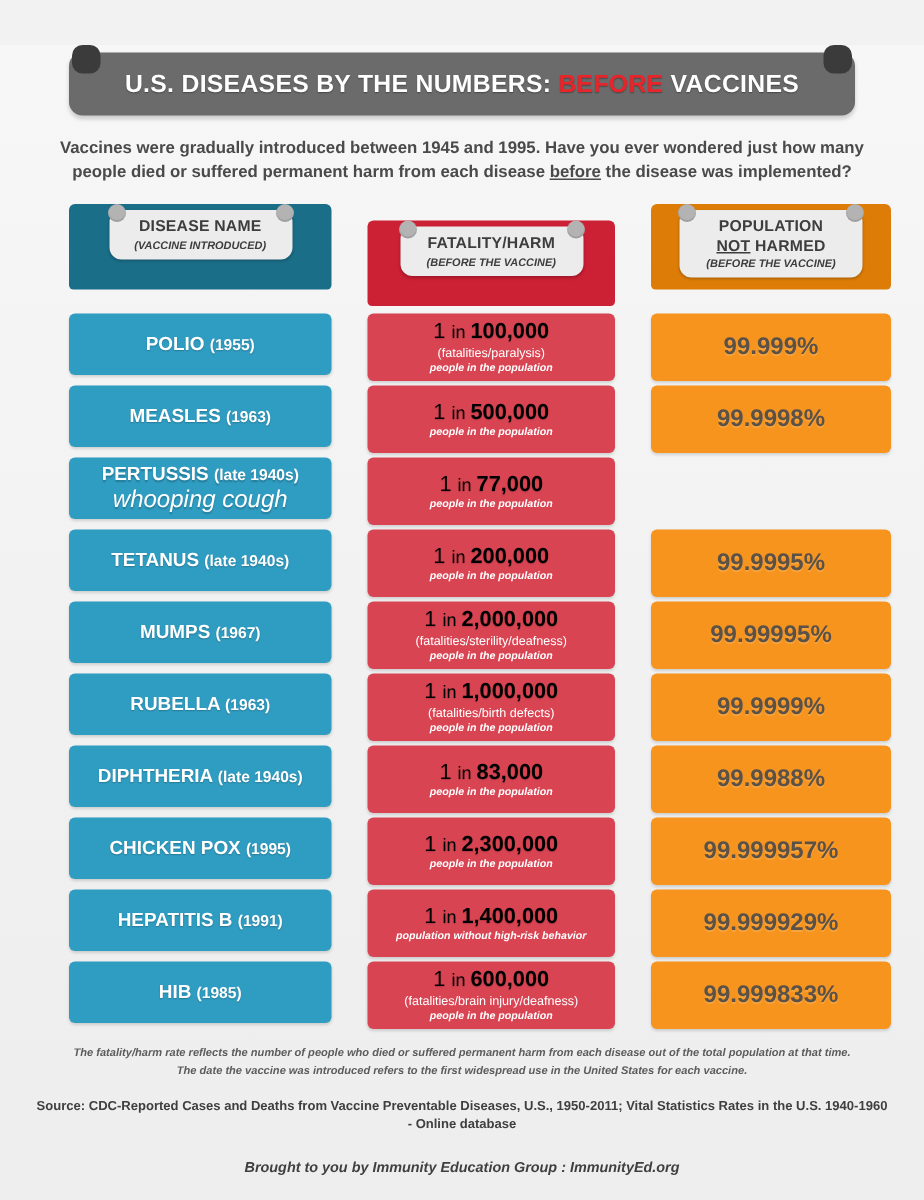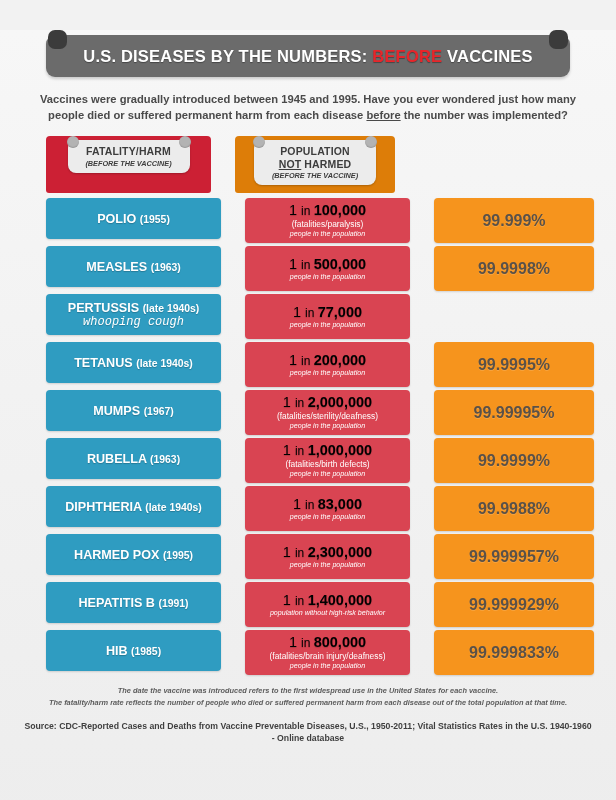--- a/index.html
+++ b/index.html
@@ -86,21 +86,21 @@
   .col-c { width: 160px; flex: 0 0 160px; }
 
   
   .hdr-row { margin-bottom: 5px; }
   .hdr {
     position: relative;
     height: 57px;
     border-radius: 4px 4px 3px 3px;
   }
   .hdr.blue   { background: #1b6e88; }
-  .hdr.red    { background: #cc2034; }
+  .hdr.red    { background: #cc2034; margin-top: 11px; }
   .hdr.orange { background: #dd7d08; }
   .hdr-card {
     position: absolute;
     left: 50%;
     transform: translateX(-50%);
     top: 4px;
     background: #ececec;
     border-radius: 8px;
     padding: 5px 9px 5px 9px;
     box-shadow: 0 1px 2px rgba(0,0,0,0.22);
@@ -161,26 +161,25 @@
     line-height: 1.15;
     text-shadow: 0 1px 1px rgba(0,0,0,0.22);
     white-space: nowrap;
   }
   .dname .yr {
     font-size: 10.4px;
     font-weight: bold;
   }
   .dsub {
     color: #ffffff;
-    font-size: 12px;
+    font-size: 16px;
     font-style: italic;
     font-weight: normal;
     line-height: 1.2;
     text-shadow: 0 1px 1px rgba(0,0,0,0.22);
-    font-family: Liberation Mono, monospace;
   }
 
   .rate {
     color: #000000;
     font-size: 14.5px;
     line-height: 1.1;
     font-weight: normal;
     text-shadow: 0 1px 1px rgba(0,0,0,0.18);
     white-space: nowrap;
   }
@@ -190,21 +189,21 @@
     color: #ffffff;
     font-size: 8.4px;
     line-height: 1.25;
     margin-top: 0px;
     white-space: nowrap;
   }
   .rnote2 {
     color: #ffffff;
     font-size: 7.1px;
     font-style: italic;
-    font-weight: normal;
+    font-weight: bold;
     line-height: 1.25;
     white-space: nowrap;
   }
 
   .pct {
     color: #5a5148;
     font-size: 16px;
     font-weight: bold;
     text-shadow: 0 1px 0 rgba(255,255,255,0.15);
     white-space: nowrap;
@@ -247,26 +246,36 @@
     <div class="notch right"></div>
     <div class="banner">
       <div class="banner-title">
         <span>U.S. DISEASES BY THE NUMBERS: </span><span class="hl">BEFORE</span><span> VACCINES</span>
       </div>
     </div>
   </div>
 
   <div class="subtitle">
     <div>Vaccines were gradually introduced between 1945 and 1995.  Have you ever wondered just how many</div>
-    <div><span>people died or suffered permanent harm from each disease </span><u>before</u><span> the number was implemented?</span></div>
+    <div><span>people died or suffered permanent harm from each disease </span><u>before</u><span> the disease was implemented?</span></div>
   </div>
 
   <div class="grid">
 
     <div class="row hdr-row">
+      <div class="col-a">
+        <div class="hdr blue">
+          <div class="pin l"></div>
+          <div class="pin r"></div>
+          <div class="hdr-card">
+            <div class="t1">DISEASE NAME</div>
+            <div class="t2">(VACCINE INTRODUCED)</div>
+          </div>
+        </div>
+      </div>
       <div class="col-b">
         <div class="hdr red">
           <div class="pin l"></div>
           <div class="pin r"></div>
           <div class="hdr-card">
             <div class="t1">FATALITY/HARM</div>
             <div class="t2">(BEFORE THE VACCINE)</div>
           </div>
         </div>
       </div>
@@ -405,21 +414,21 @@
           </div>
           <div class="col-c">
             <div class="cell cell-orange">
               <div class="pct">99.9988%</div>
             </div>
           </div>
         </div>
         <div class="row">
           <div class="col-a">
             <div class="cell cell-blue">
-              <div class="dname"><span>HARMED POX </span><span class="yr">(1995)</span></div>
+              <div class="dname"><span>CHICKEN POX </span><span class="yr">(1995)</span></div>
             </div>
           </div>
           <div class="col-b">
             <div class="cell cell-red">
               <div class="rate"><span>1 </span><span class="inw">in </span><b>2,300,000</b></div>
               <div class="rnote2">people in the population</div>
             </div>
           </div>
           <div class="col-c">
             <div class="cell cell-orange">
@@ -446,33 +455,34 @@
           </div>
         </div>
         <div class="row">
           <div class="col-a">
             <div class="cell cell-blue">
               <div class="dname"><span>HIB </span><span class="yr">(1985)</span></div>
             </div>
           </div>
           <div class="col-b">
             <div class="cell cell-red">
-              <div class="rate"><span>1 </span><span class="inw">in </span><b>800,000</b></div>
+              <div class="rate"><span>1 </span><span class="inw">in </span><b>600,000</b></div>
               <div class="rnote">(fatalities/brain injury/deafness)</div>
               <div class="rnote2">people in the population</div>
             </div>
           </div>
           <div class="col-c">
             <div class="cell cell-orange">
               <div class="pct">99.999833%</div>
             </div>
           </div>
         </div>
       </div>
   </div>
 
   <div class="foot">
+    <div class="foot-note">The fatality/harm rate reflects the number of people who died or suffered permanent harm from each disease out of the total population at that time.</div>
     <div class="foot-note">The date the vaccine was introduced refers to the first widespread use in the United States for each vaccine.</div>
-    <div class="foot-note">The fatality/harm rate reflects the number of people who died or suffered permanent harm from each disease out of the total population at that time.</div>
     <div class="foot-source">Source: CDC-Reported Cases and Deaths from Vaccine Preventable Diseases, U.S., 1950-2011; Vital Statistics Rates in the U.S. 1940-1960 - Online database</div>
+    <div class="foot-credit">Brought to you by Immunity Education Group : ImmunityEd.org</div>
   </div>
 
 </div>
 
 </body></html>

